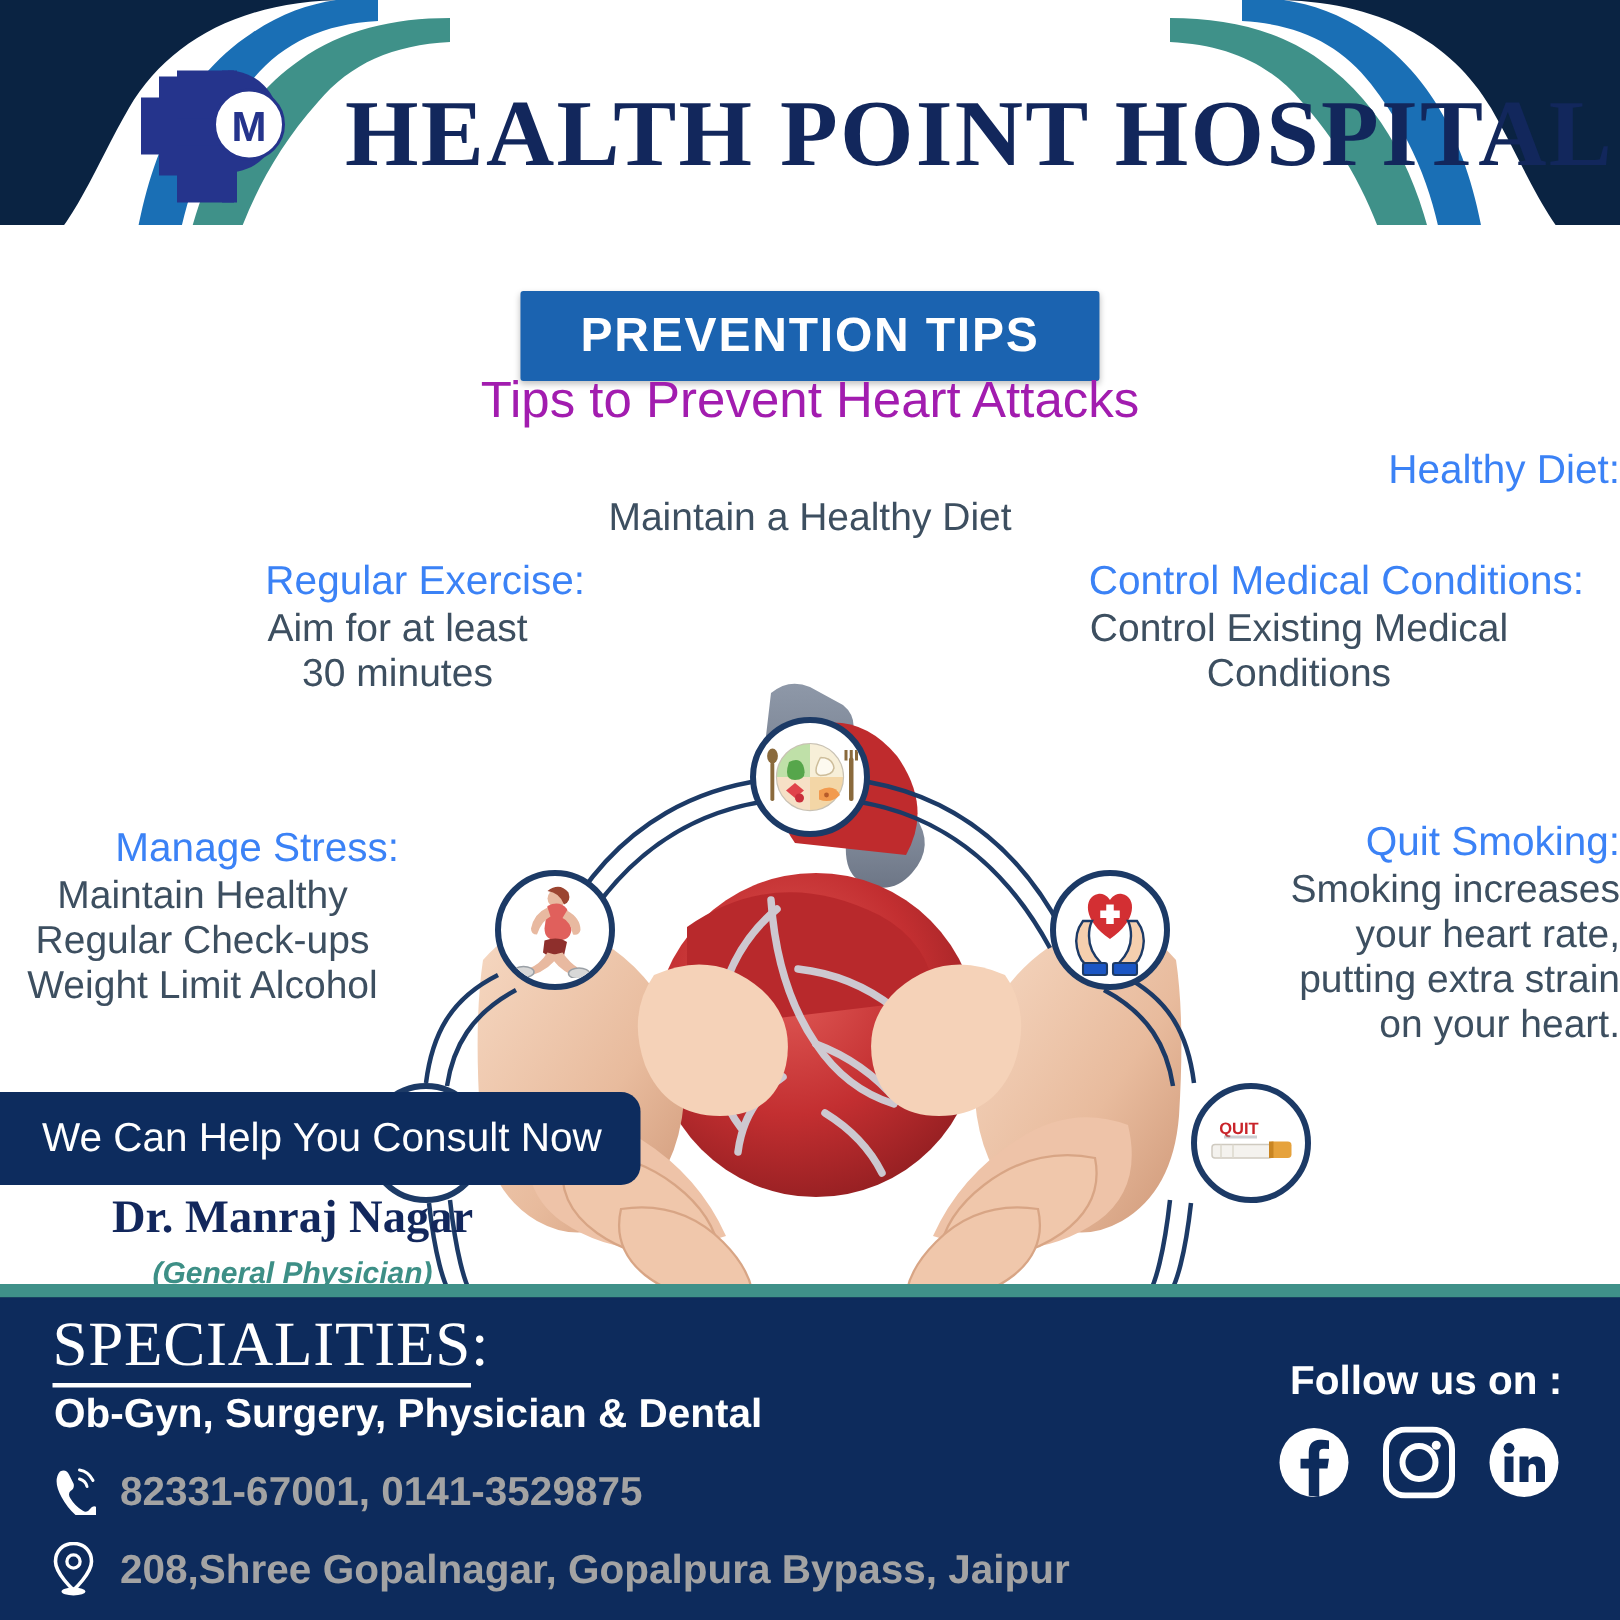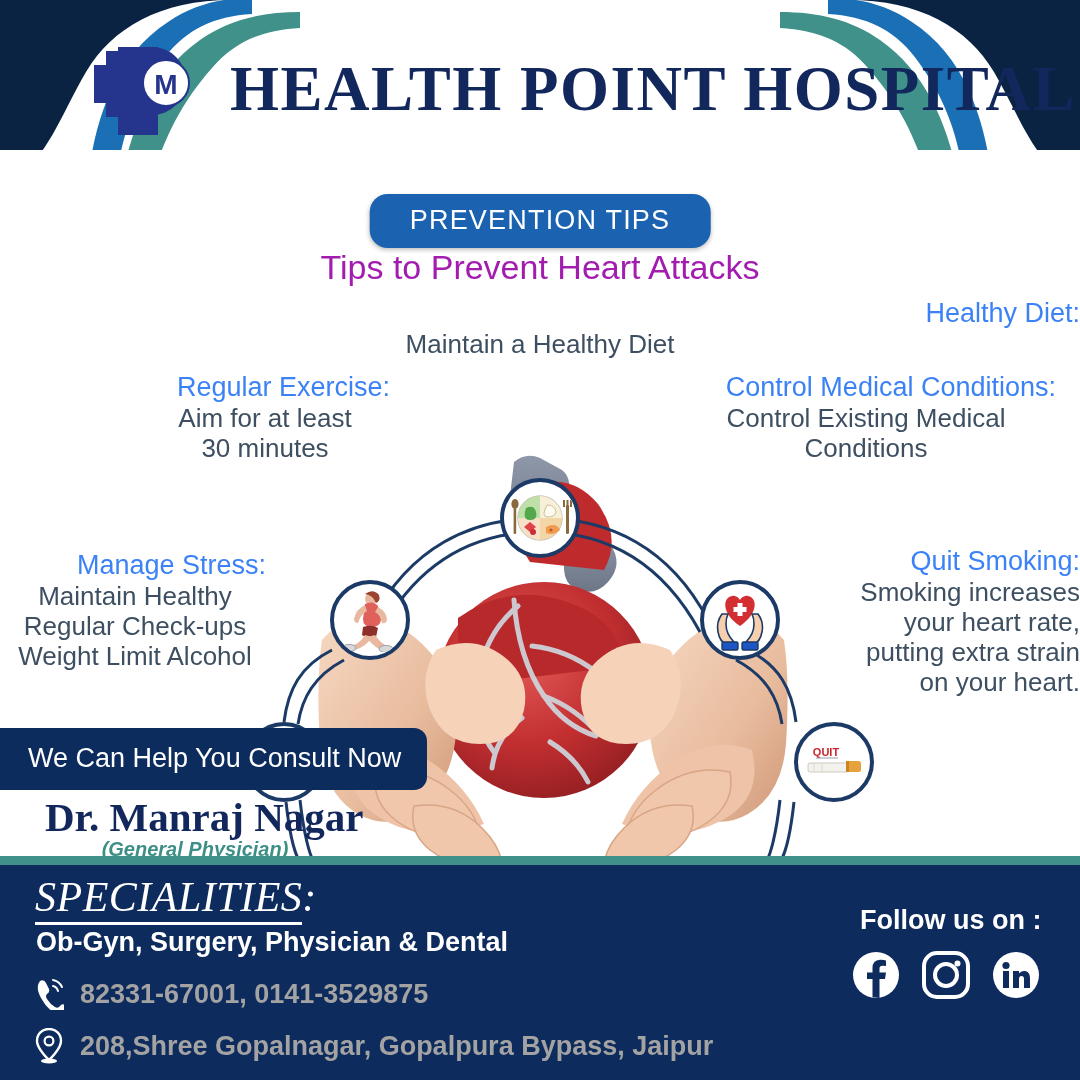--- a/index.html
+++ b/index.html
@@ -42,22 +42,22 @@
   
   #bodyarea{
     position:absolute;left:0;top:150px;width:1080px;height:710px;
     background:#ffffff;overflow:hidden;
   }
 
   
   .tips-banner{
     position:absolute;left:50%;top:44px;transform:translateX(-50%);
     background:#1b63b0;color:#ffffff;
-    font-size:27px;font-weight:normal;letter-spacing:1.2px;
-    padding:11px 40px 12px 40px;border-radius:18px;
+    font-size:32px;font-weight:bold;letter-spacing:1.2px;
+    padding:11px 40px 12px 40px;border-radius:2px;
     box-shadow:0 2px 4px rgba(0,0,0,.25);
     white-space:nowrap;
   }
   .tips-sub{
     position:absolute;left:50%;top:98px;transform:translateX(-50%);
     font-size:34px;color:#a21caf;font-weight:500;white-space:nowrap;
   }
 
   
   .photo{
@@ -100,41 +100,41 @@
     font-size:27px;padding:15px 26px 16px 28px;
     border-top-right-radius:13px;border-bottom-right-radius:13px;
     white-space:nowrap;
   }
   .consult b{font-weight:normal;}
   .consult span.lead{font-weight:400;}
 
   .doc-name{
     position:absolute;left:45px;top:643px;width:300px;text-align:center;
     font-family:"Liberation Serif",serif;font-weight:bold;
-    font-size:41px;color:#12275c;white-space:nowrap;
+    font-size:31px;color:#12275c;white-space:nowrap;
   }
   .doc-role{
     position:absolute;left:45px;top:688px;width:300px;text-align:center;
     font-size:20px;font-weight:bold;font-style:italic;color:#3d8f86;
     white-space:nowrap;
   }
 
   
   #divider{
     position:absolute;left:0;top:856px;width:1080px;height:9px;
     background:#3f9189;
   }
   #footer{
     position:absolute;left:0;top:865px;width:1080px;height:215px;
     background:#0d2b5c;overflow:hidden;
   }
   .spec-title{
     position:absolute;left:35px;top:8px;
     font-family:"Liberation Serif",serif;
-    font-size:42px;color:#ffffff;letter-spacing:.5px;white-space:nowrap;font-style:italic;
+    font-size:42px;color:#ffffff;letter-spacing:.5px;white-space:nowrap;
   }
   .spec-title .u{border-bottom:3px solid #ffffff;padding-bottom:2px;}
   .spec-list{
     position:absolute;left:36px;top:62px;
     font-size:27px;font-weight:bold;color:#ffffff;white-space:nowrap;
   }
   .contact-row{
     position:absolute;display:flex;align-items:center;gap:14px;
     color:#a3a3a3;font-size:27px;font-weight:bold;white-space:nowrap;
   }

